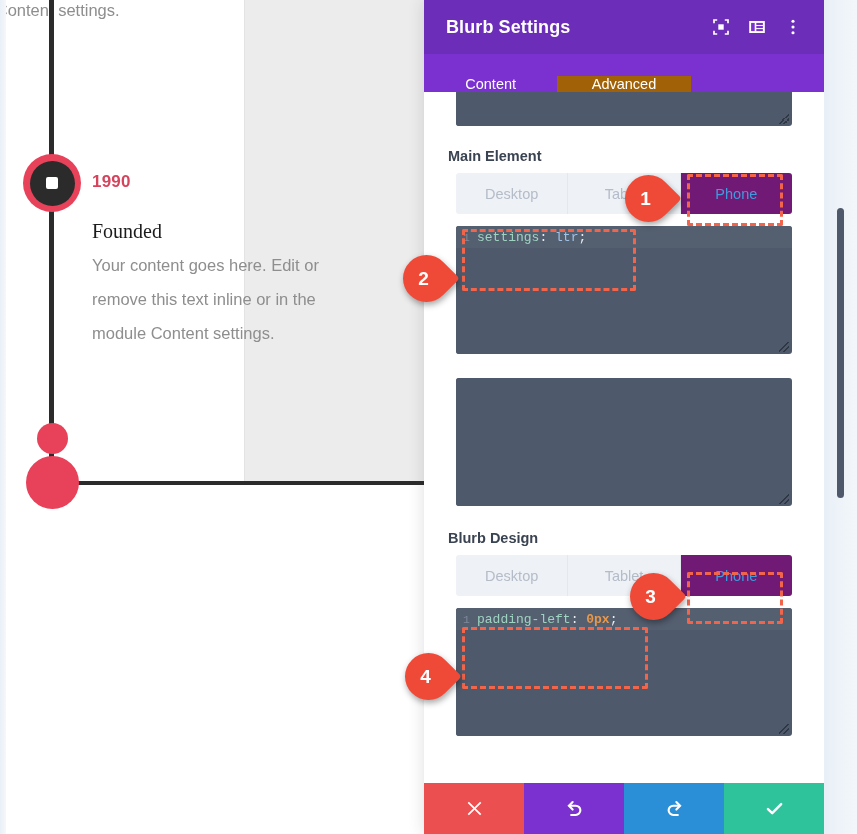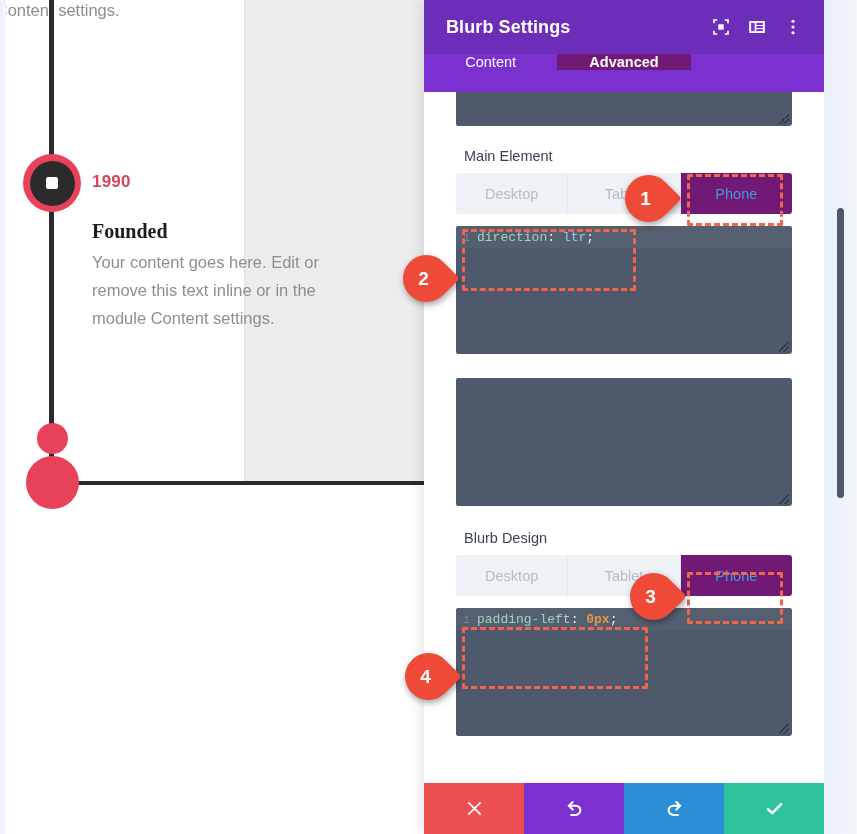--- a/index.html
+++ b/index.html
@@ -70,25 +70,25 @@
   }
 
   .blurb-year {
     position: absolute; left: 92px; top: 172px;
     font-size: 17px; font-weight: 700; color: #d6435c;
     letter-spacing: .2px;
   }
   .blurb-title {
     position: absolute; left: 92px; top: 220px;
     font-family: "Liberation Serif", serif;
-    font-size: 20px; font-weight: 700; color: #1c1c1c;
+    font-size: 20px; font-weight: 400; color: #1c1c1c;
   }
   .blurb-body {
     position: absolute; left: 92px; top: 248px; width: 228px;
-    font-size: 16.5px; line-height: 28px; color: #8e8e8e;
+    font-size: 16.5px; line-height: 34px; color: #8e8e8e;
   }
 
   
   .modal {
     position: absolute; left: 424px; top: 0; width: 433px; height: 834px;
     background: #ffffff;
     box-shadow: -2px 0 14px rgba(40,40,70,.12);
     overflow: hidden;
   }
   .modal-gutter {
@@ -100,27 +100,27 @@
     position: relative; height: 54px; background: #6c2eb9;
     display: flex; align-items: center; padding: 0 22px 0 22px;
     width: 400px;
   }
   .modal-title { font-size: 18px; font-weight: 700; color: #fff; letter-spacing: .1px; }
   .header-icons { margin-left: auto; display: flex; align-items: center; gap: 18px; }
   .hicon { width: 18px; height: 18px; display: block; }
 
   .tabbar {
     position: relative; height: 38px; background: #7b31cf; width: 400px;
-    display: flex; align-items: flex-start;
+    display: flex; align-items: flex-end;
   }
   .tab {
     flex: 1 1 0; display: flex; align-items: center; justify-content: center;
     font-size: 14.5px; color: #ffffff; cursor: pointer;
   }
-  .tab.active { background: #701a75; font-weight: 700; }
+  .tab.active { background: #a16207; font-weight: 400; }
 
   .panel-body {
     position: absolute; left: 0; top: 92px; width: 400px; bottom: 51px;
     background: #fff; overflow: hidden;
   }
 
   .codebox {
     position: relative; margin: 0 32px; background: #4e5a6b;
     border-radius: 3px; overflow: hidden;
   }
@@ -142,21 +142,21 @@
   .tok-val  { color: #9fc3e8; }
   .tok-num  { color: #e8984a; font-weight: 700; }
   .resize-h {
     position: absolute; right: 3px; bottom: 2px; width: 10px; height: 10px;
     background:
       linear-gradient(135deg, transparent 45%, #2f3742 45%, #2f3742 55%, transparent 55%),
       linear-gradient(135deg, transparent 70%, #2f3742 70%, #2f3742 80%, transparent 80%);
   }
 
   .section-label {
-    margin: 0 40px 9px; font-size: 14.5px; font-weight: 400; color: #3a4351;
+    margin: 0 24px 9px; font-size: 14.5px; font-weight: 700; color: #3a4351;
   }
 
   .seg {
     position: relative; margin: 0 32px 12px; height: 41px;
     display: flex; border-radius: 3px; overflow: hidden;
     background: #eef1f6;
   }
   .seg-btn {
     flex: 1 1 0; display: flex; align-items: center; justify-content: center;
     font-size: 14.5px; color: #b4bcc8; cursor: pointer;
@@ -287,21 +287,21 @@
       <div class="seg">
         <div class="seg-btn">Desktop</div>
         <div class="seg-btn">Tablet</div>
         <div class="seg-btn active">Phone</div>
       </div>
 
       <div class="codebox" style="height:128px;">
         <div class="gutter-col"></div>
         <div class="code-line">
           <span class="ln">1</span>
-          <span class="tok-prop">direction</span>
+          <span class="tok-prop">settings</span>
             <span class="tok-punc">:</span>
             <span style="white-space:pre"> </span>
             <span class="tok-val">ltr</span>
             <span class="tok-punc">;</span>
         </div>
         <div class="resize-h"></div>
       </div>
 
       <div style="height:24px"></div>
       <div class="codebox" style="height:128px;">

